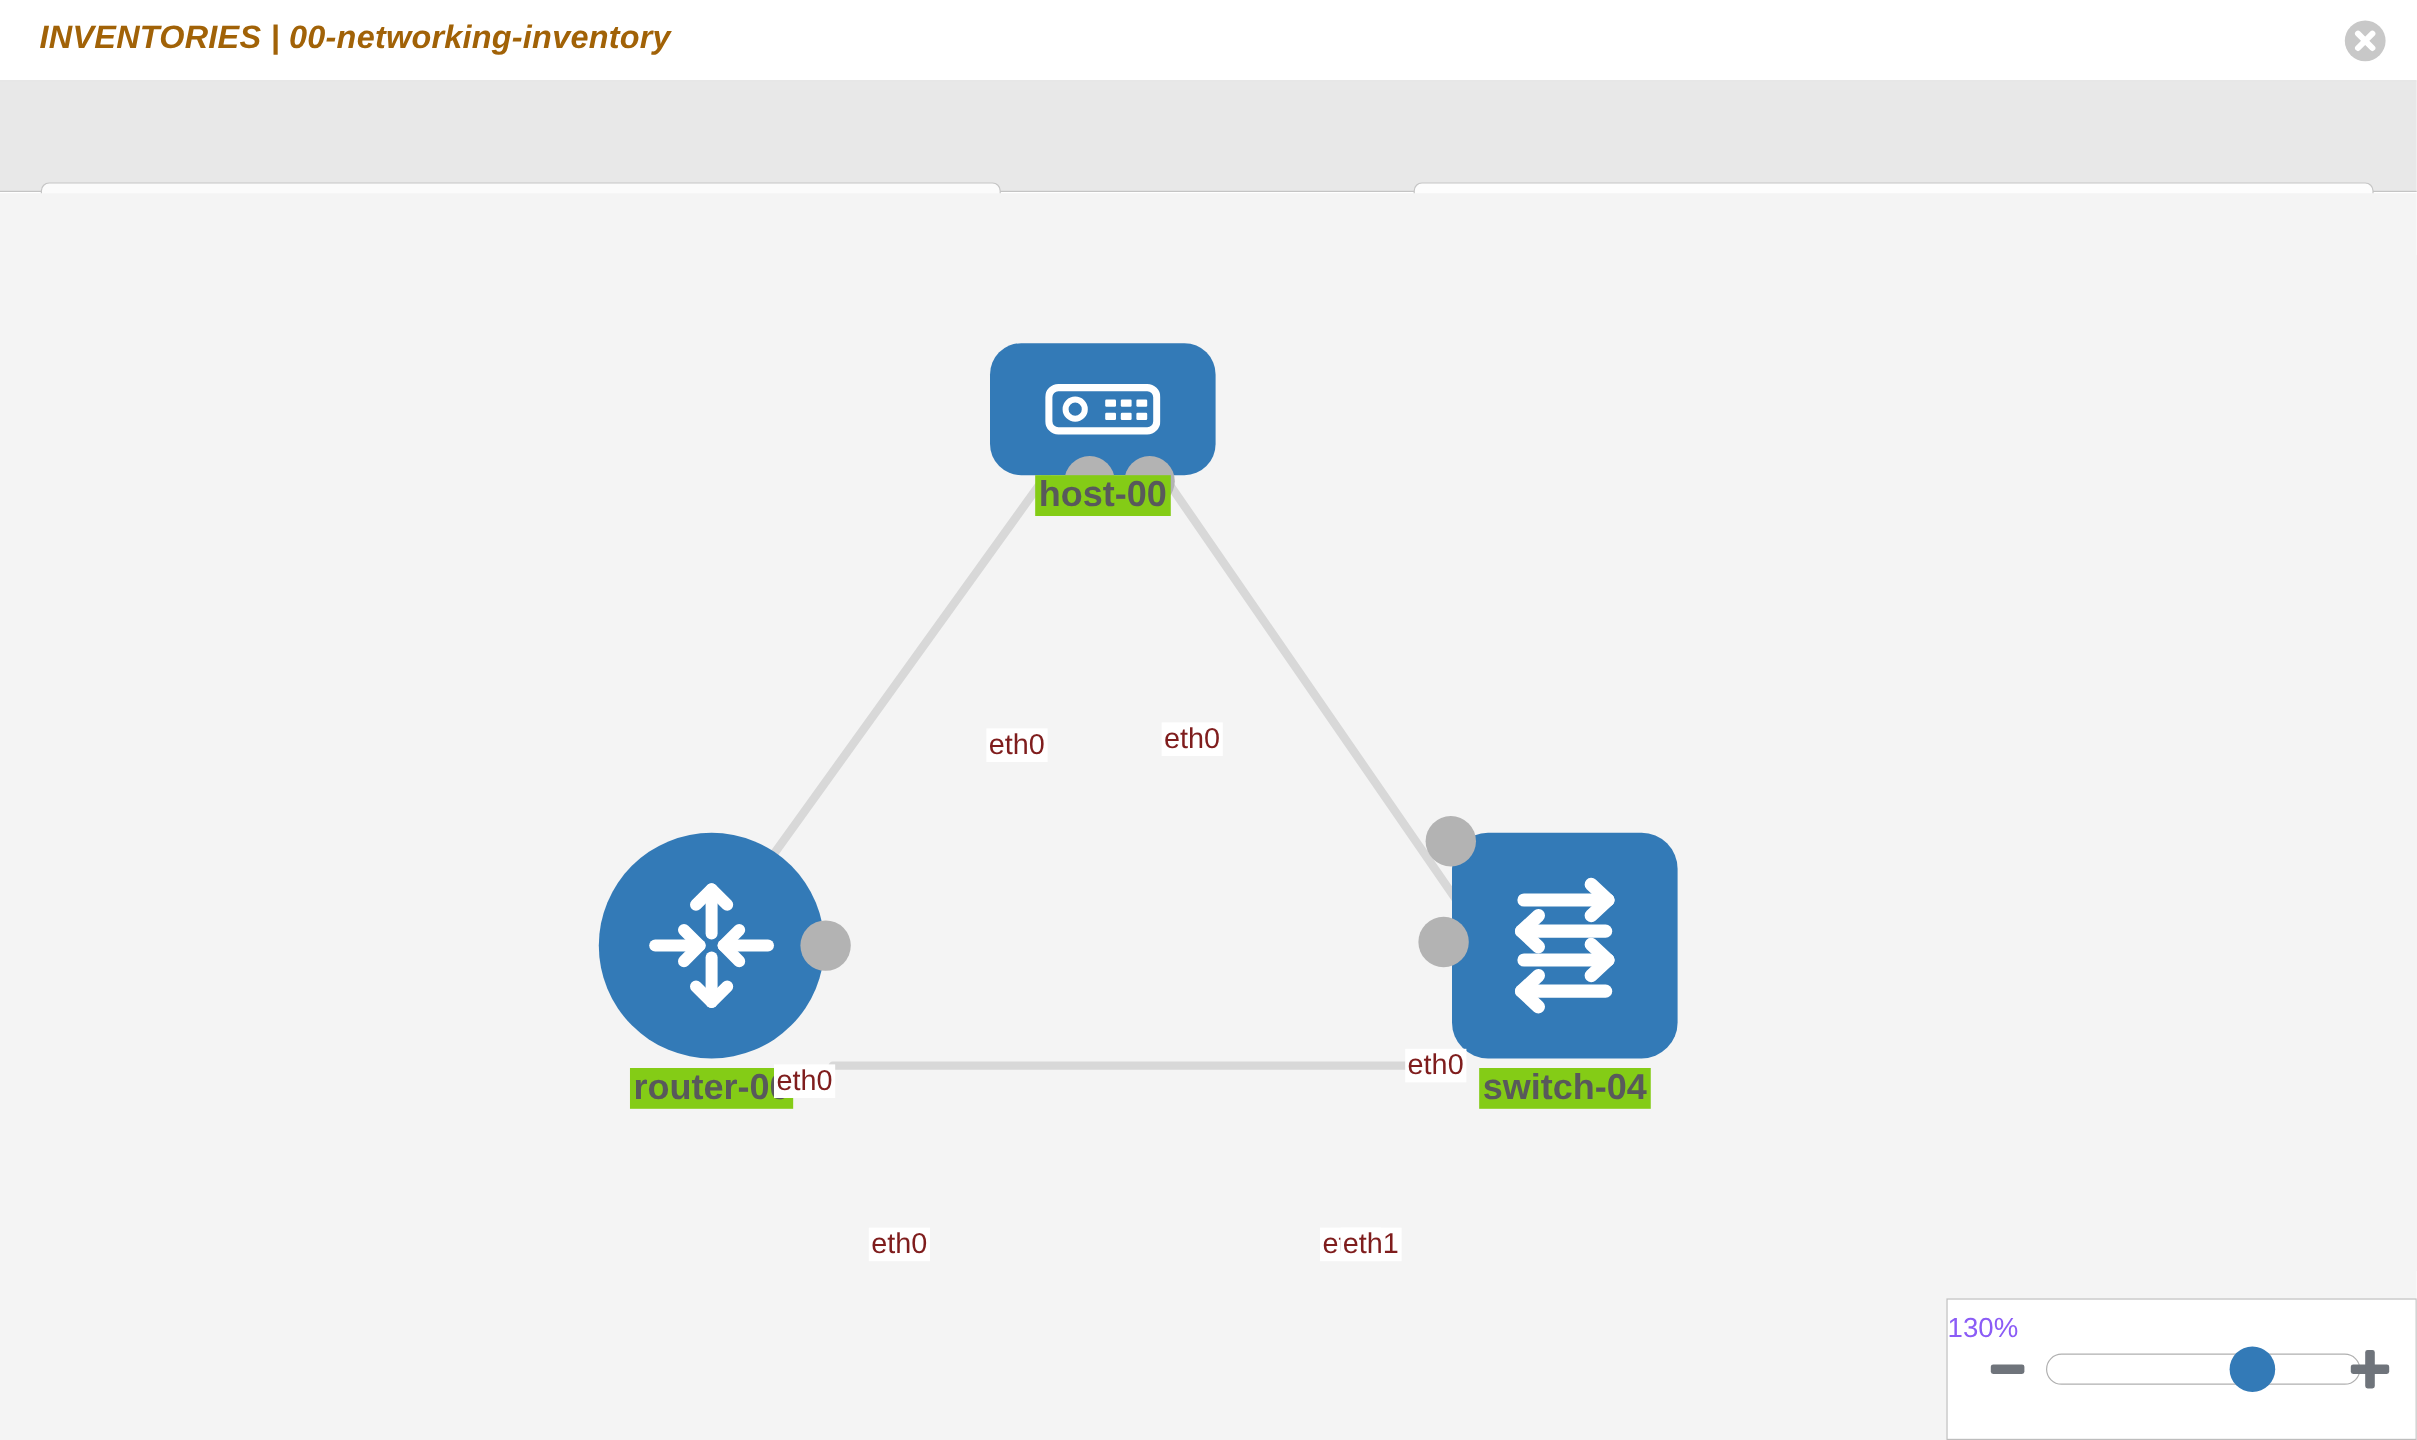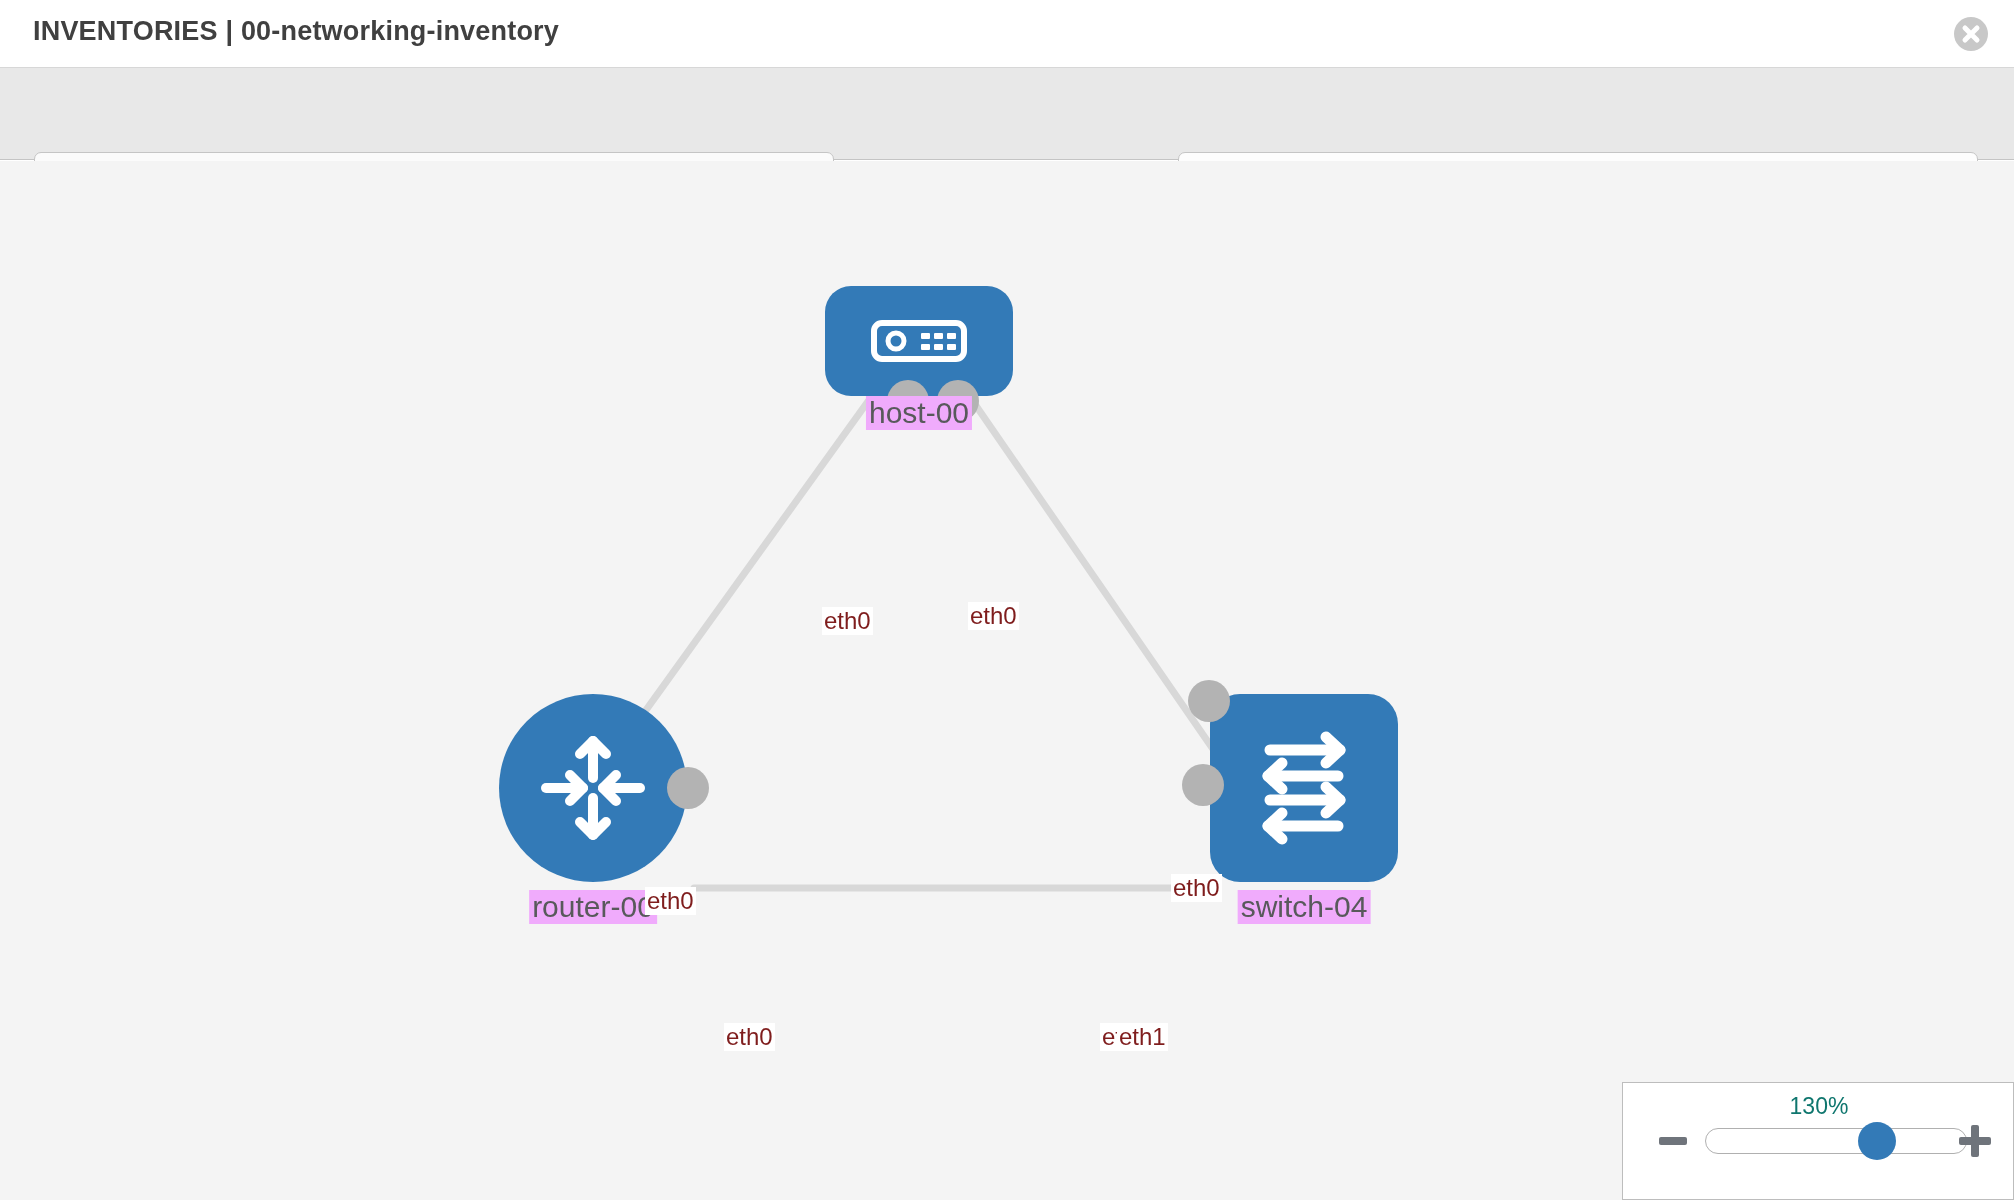--- a/index.html
+++ b/index.html
@@ -15,22 +15,23 @@
   .header {
     position: absolute; left: 0; top: 0;
     width: 2014px; height: 68px;
     background: #ffffff;
     border-bottom: 1px solid #d7d7d7;
   }
   .header-title {
     position: absolute; left: 33px; top: 16px;
     font-size: 27px; font-weight: bold;
     letter-spacing: .2px;
-    color: #404040;
+    color: #a16207;
     white-space: nowrap;
+    font-style: italic;
   }
   .close-btn {
     position: absolute; right: 26px; top: 17px;
     width: 34px; height: 34px; border-radius: 50%;
     background: #c8c8c8;
     cursor: pointer;
   }
   .close-btn svg { display: block; }
 
   
@@ -100,26 +101,27 @@
     cursor: pointer;
   }
   .node-host .node-shape { width: 188px; height: 110px; border-radius: 26px; }
   .node-router .node-shape { width: 188px; height: 188px; border-radius: 50%; }
   .node-switch .node-shape { width: 188px; height: 188px; border-radius: 30px; }
 
   .node-label {
     position: absolute;
     font-size: 30px;
     color: #58595b;
-    background: #f0abfc;
+    background: #84cc16;
     white-space: nowrap;
     padding: 0 3px;
     left: 50%;
     transform: translateX(-50%);
     cursor: default;
+    font-weight: bold;
   }
 
   
   .nub {
     position: absolute;
     width: 42px; height: 42px;
     border-radius: 50%;
     background: #b3b3b3;
   }
 
@@ -135,22 +137,22 @@
 
   
   .zoom-panel {
     position: absolute; left: 1622px; top: 1082px;
     width: 392px; height: 118px;
     background: #ffffff;
     border: 1px solid #bdbdbd;
   }
   .zoom-value {
     position: absolute; top: 10px; left: 0; width: 392px;
-    text-align: center;
-    font-size: 23px; color: #0f766e;
+    text-align: left;
+    font-size: 23px; color: #8b5cf6;
   }
   .zoom-minus {
     position: absolute; left: 36px; top: 54px;
     width: 28px; height: 8px; border-radius: 2px;
     background: #6f747b; cursor: pointer;
   }
   .zoom-plus {
     position: absolute; right: 22px; top: 42px;
     width: 32px; height: 32px; cursor: pointer;
   }

